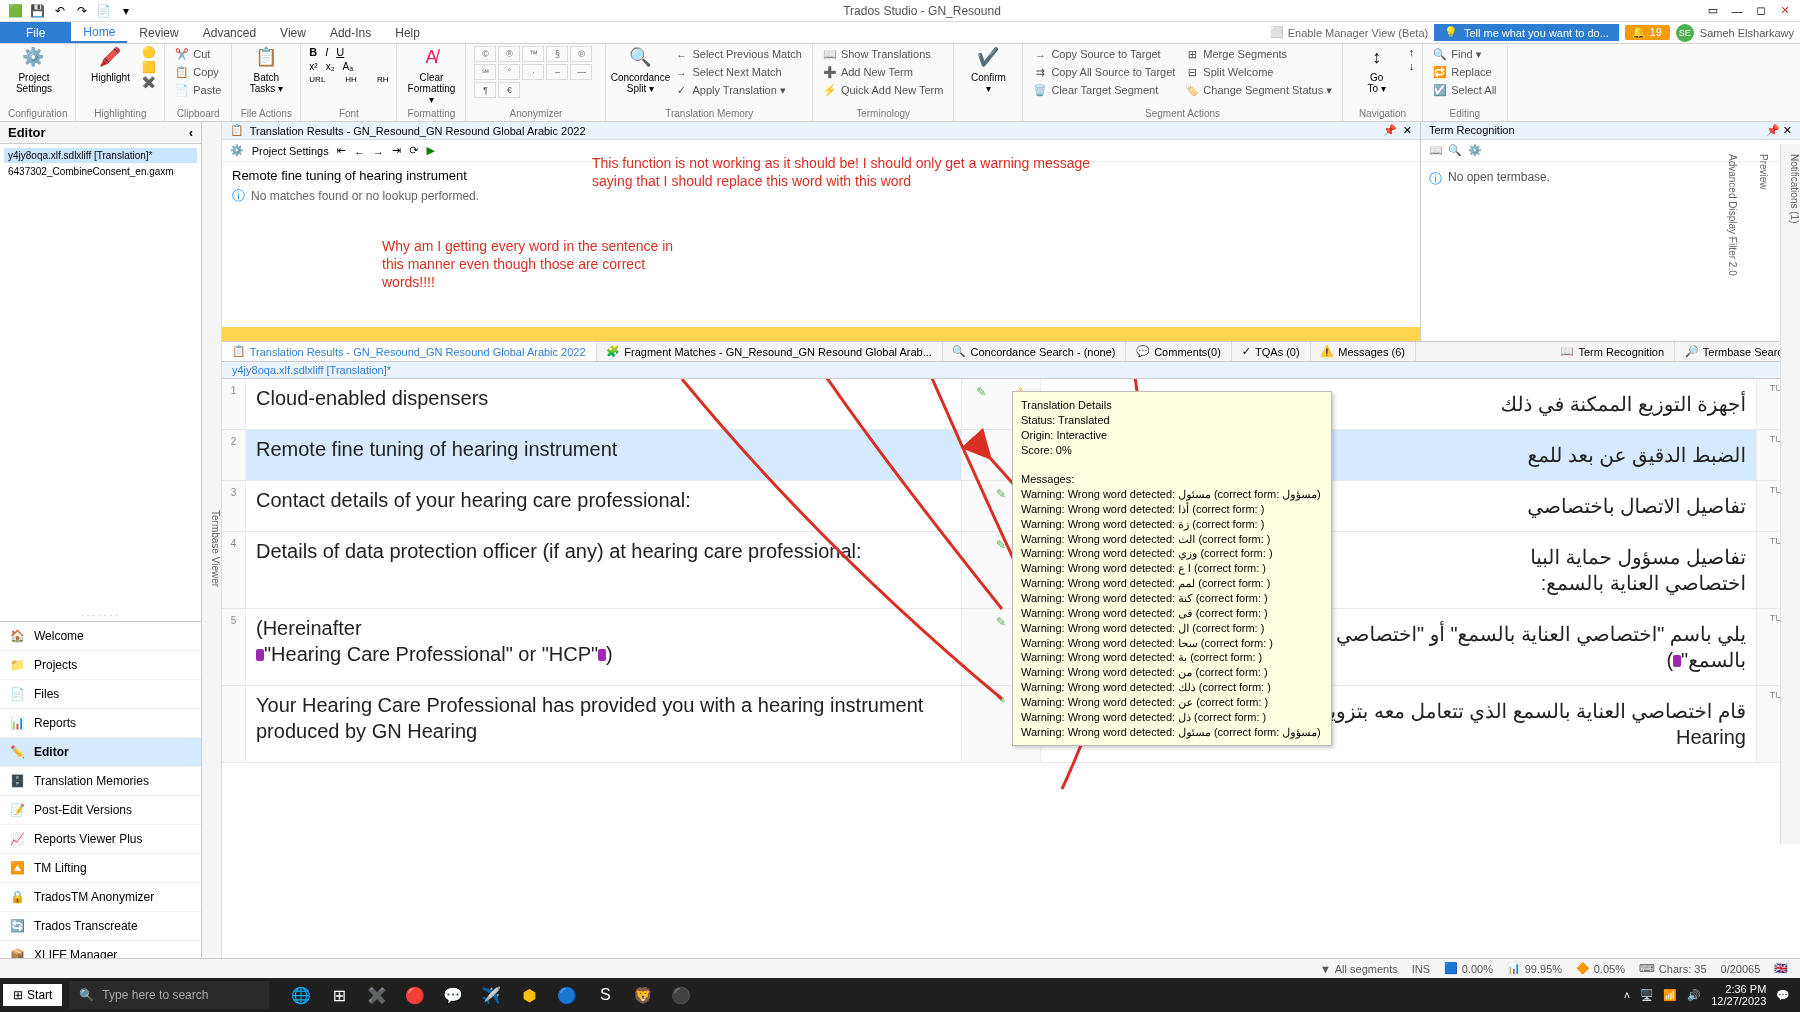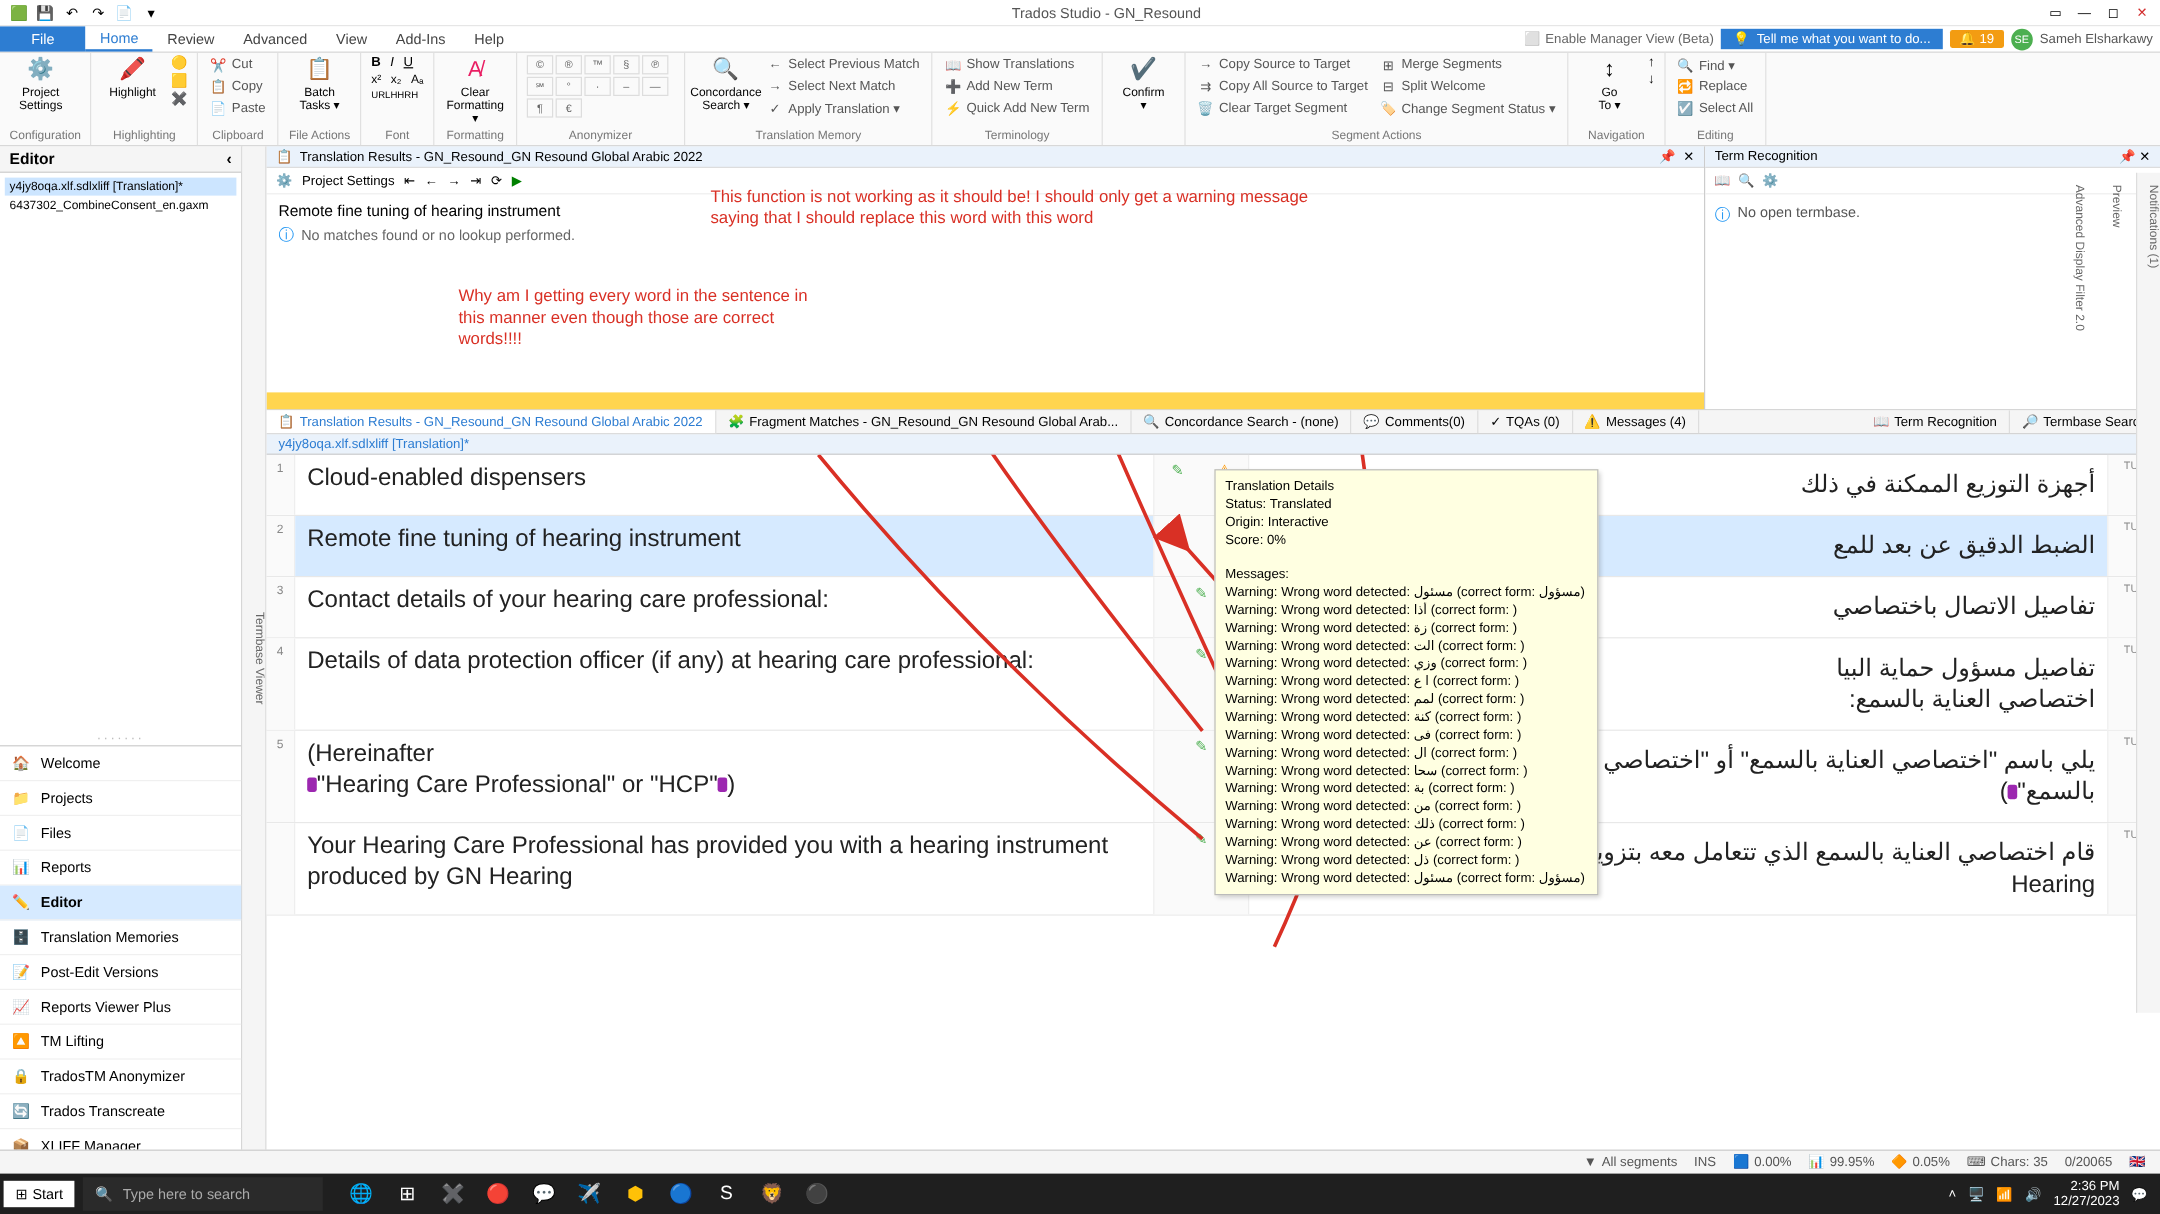--- a/index.html
+++ b/index.html
@@ -214,21 +214,21 @@
       <div style="display:flex;gap:8px">
             <b>B</b>
             <i>I</i>
             <u>U</u>
           </div>
       <div style="display:flex;gap:8px;font-size:10px">
             <span>x²</span>
             <span>x₂</span>
             <span>Aₐ</span>
           </div>
-      <div style="display:flex;gap:0;font-size:8px">
+      <div style="display:flex;gap:20px;font-size:8px">
             <span>URL</span>
             <span>HH</span>
             <span>RH</span>
           </div>
     </div>
       </div>
     <div class="rgroup-label">Font</div>
   </div>
   <div class="rgroup">
     <div class="rgroup-body">
@@ -257,21 +257,21 @@
           <span>€</span>
     </div>
       </div>
     <div class="rgroup-label">Anonymizer</div>
   </div>
   <div class="rgroup">
     <div class="rgroup-body">
       <div class="bigbtn">
           <div class="ico">🔍</div>
           <div style="white-space:pre-line">Concordance
-Search ▾</div>
+Split ▾</div>
         </div>
       <div class="vcol">
         <div class="smallbtn">
             <span class="ico">←</span>
             <span>Select Previous Match</span>
           </div>
         <div class="smallbtn">
             <span class="ico">→</span>
             <span>Select Next Match</span>
           </div>
@@ -513,21 +513,21 @@
         <div class="t">
           <span>💬</span>
           <span>Comments(0)</span>
         </div>
         <div class="t">
           <span>✓</span>
           <span>TQAs (0)</span>
         </div>
         <div class="t">
           <span>⚠️</span>
-          <span>Messages (4)</span>
+          <span>Messages (6)</span>
         </div>
         <div class="spacer"></div>
         <div class="t">
           <span>📖</span>
           <span>Term Recognition</span>
         </div>
         <div class="t">
           <span>🔎</span>
           <span>Termbase Search</span>
         </div>

